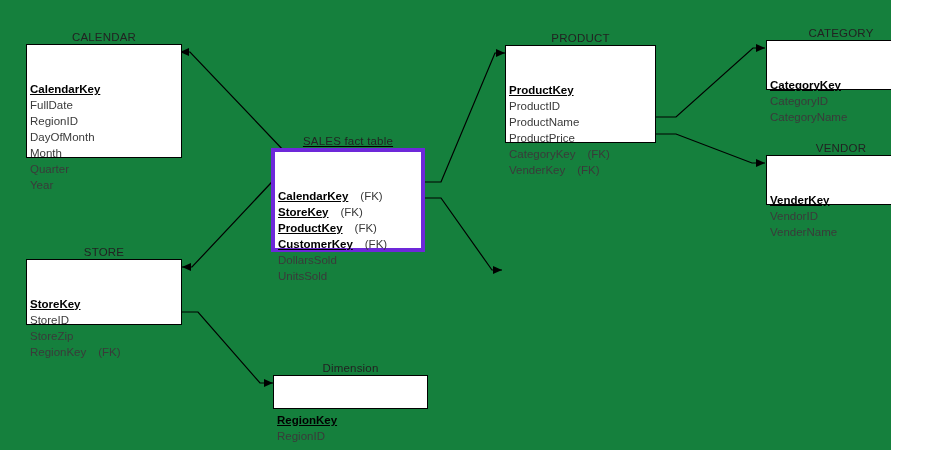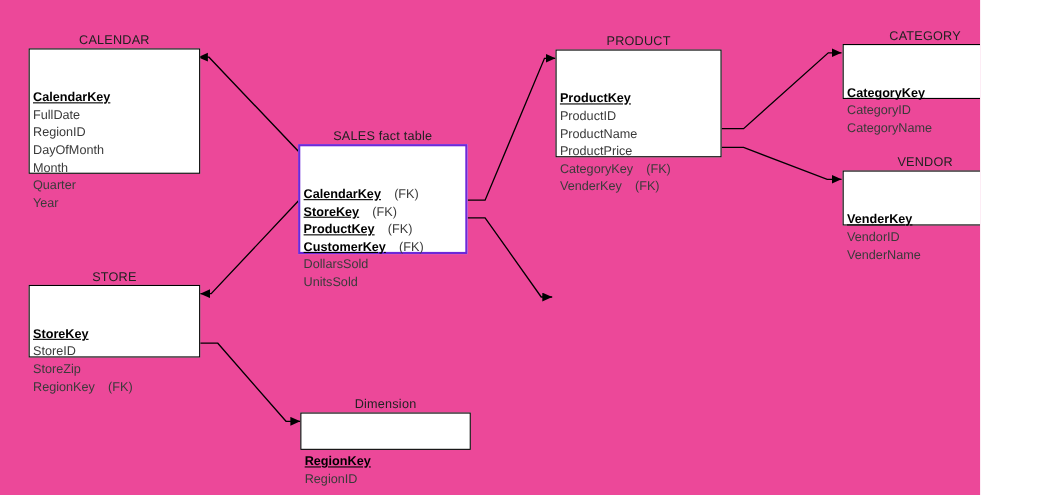--- a/index.html
+++ b/index.html
@@ -7,21 +7,21 @@
     padding: 0;
     background: #ffffff;
   }
   body {
     font-family: "Liberation Sans", sans-serif;
   }
   #canvas {
     position: relative;
     width: 891px;
     height: 450px;
-    background: #ec4899;
+    background: #15803d;
     overflow: hidden;
   }
   #edges {
     position: absolute;
     left: 0;
     top: 0;
     width: 944px;
     height: 450px;
     pointer-events: none;
   }
@@ -36,21 +36,21 @@
     height: 14px;
     white-space: nowrap;
     letter-spacing: 0.2px;
   }
   .entity-box {
     border: 1px solid #000000;
     background: #ffffff;
     box-sizing: border-box;
   }
   .entity.fact .entity-box {
-    border: 2px solid #6d28d9;
+    border: 4px solid #6d28d9;
   }
   .field {
     font-size: 11.5px;
     color: #3a3a3a;
     line-height: 16px;
     height: 16px;
     padding-left: 3px;
     white-space: nowrap;
     box-sizing: border-box;
     position: relative;
@@ -119,21 +119,21 @@
       <div class="field pk"><span class="fname">CalendarKey</span></div>
       <div class="field"><span class="fname">FullDate</span></div>
       <div class="field"><span class="fname">RegionID</span></div>
       <div class="field"><span class="fname">DayOfMonth</span></div>
       <div class="field"><span class="fname">Month</span></div>
       <div class="field"><span class="fname">Quarter</span></div>
       <div class="field"><span class="fname">Year</span></div>
     </div>
   </div>
 
-  <div class="entity fact" style="left:271px; top:117px; width:154px;">
+  <div class="entity fact" style="left:271px; top:134px; width:154px;text-decoration:underline;">
     <div class="entity-title">SALES fact table</div>
     <div class="entity-box">
       <div class="field pk"><span class="fname">CalendarKey</span><span class="fk">(FK)</span></div>
       <div class="field pk"><span class="fname">StoreKey</span><span class="fk">(FK)</span></div>
       <div class="field pk"><span class="fname">ProductKey</span><span class="fk">(FK)</span></div>
       <div class="field pk"><span class="fname">CustomerKey</span><span class="fk">(FK)</span></div>
       <div class="field"><span class="fname">DollarsSold</span></div>
       <div class="field"><span class="fname">UnitsSold</span></div>
     </div>
   </div>

